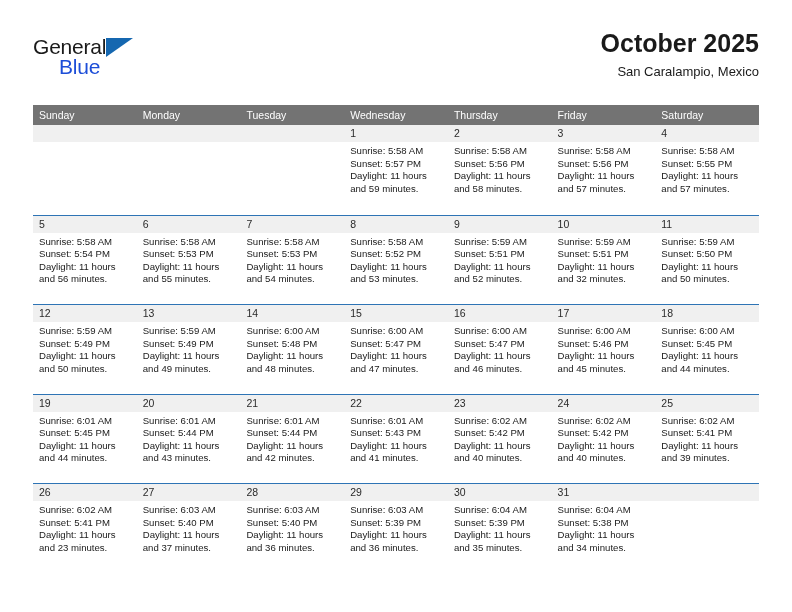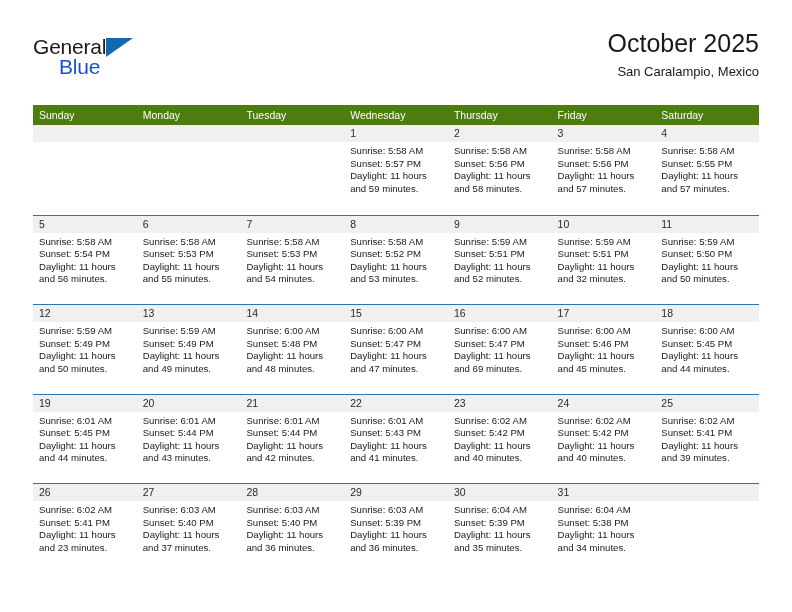--- a/index.html
+++ b/index.html
@@ -72,42 +72,42 @@
   .title-block {
     position: absolute;
     right: 0px;
     top: 0px;
     text-align: right;
   }
   .cal-title {
     font-size: 25px;
     line-height: 30px;
     color: #1a1a1a;
-    font-weight: normal;
+    font-weight: bold;
     white-space: nowrap;
   }
   .cal-subtitle {
     margin-top: 6px;
     font-size: 13px;
     line-height: 16px;
     color: #1a1a1a;
     white-space: nowrap;
   }
 
   
   .calendar {
     position: absolute;
     left: 33px;
     top: 105px;
     width: 726px;
   }
 
   .weekday-row {
     display: flex;
-    background: #4d7c0f;
+    background: #737373;
     height: 20px;
   }
   .weekday {
     flex: 1 1 0;
     color: #ffffff;
     font-size: 10.5px;
     line-height: 20px;
     padding-left: 6px;
     box-sizing: border-box;
     white-space: nowrap;
@@ -378,21 +378,21 @@
             </div>
           </div>
           <div class="day-cell">
             <div class="day-number-band">
               <span class="day-number">16</span>
             </div>
             <div class="day-body">
               <div class="day-line">Sunrise: 6:00 AM</div>
               <div class="day-line">Sunset: 5:47 PM</div>
               <div class="day-line">Daylight: 11 hours</div>
-              <div class="day-line">and 69 minutes.</div>
+              <div class="day-line">and 46 minutes.</div>
             </div>
           </div>
           <div class="day-cell">
             <div class="day-number-band">
               <span class="day-number">17</span>
             </div>
             <div class="day-body">
               <div class="day-line">Sunrise: 6:00 AM</div>
               <div class="day-line">Sunset: 5:46 PM</div>
               <div class="day-line">Daylight: 11 hours</div>

